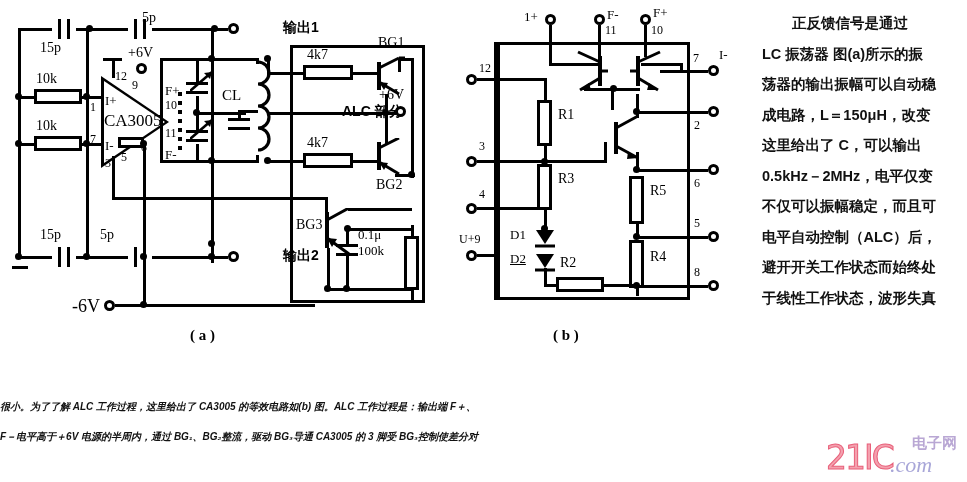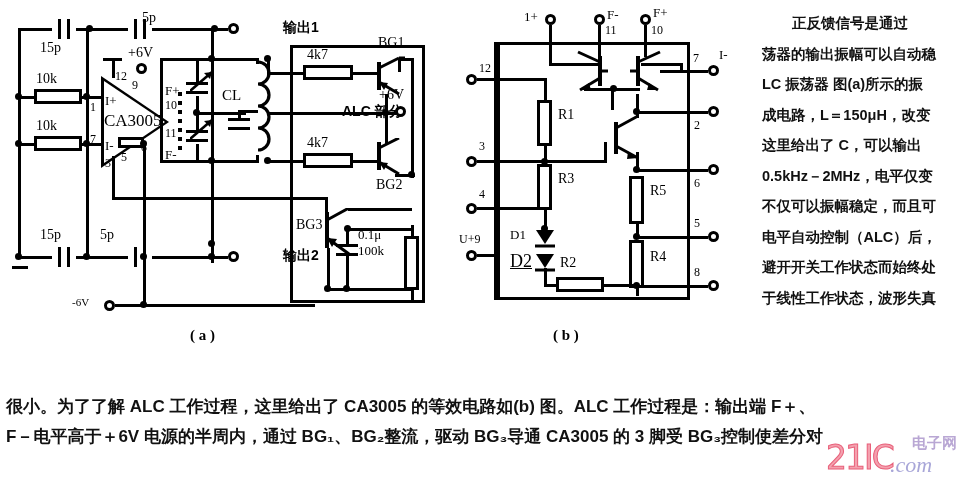--- a/index.html
+++ b/index.html
@@ -34,24 +34,24 @@
   
   .cn{font-family:"Liberation Sans","DejaVu Sans",sans-serif;font-weight:bold;padding-left:40px;}
   .sn{font-family:"Liberation Serif","DejaVu Serif",serif;}
 
   
   .textcol{position:absolute;left:762px;top:8px;width:203px;
            font-family:"Liberation Sans","DejaVu Sans",sans-serif;
            font-size:14.5px;line-height:30.5px;font-weight:bold;
            text-align:justify;color:#111;}
   .textcol .first{text-indent:30px;}
-  .bottomtext{position:absolute;left:6px;top:392px;width:935px;
+  .bottomtext{position:absolute;left:0;top:392px;width:935px;
            font-family:"Liberation Sans","DejaVu Sans",sans-serif;
-           font-size:17px;line-height:30px;font-weight:bold;color:#111;
-           text-align:justify;}
+           font-size:10px;line-height:30px;font-weight:bold;color:#111;
+           text-align:justify;font-style:italic;}
   .bottomtext > div{white-space:nowrap;}
 
   
   .wm{position:absolute;left:826px;top:438px;width:140px;height:42px;}
   .wm .num{position:absolute;left:0;top:0;font-family:"DejaVu Sans",sans-serif;
            font-weight:normal;font-size:33px;color:#f4a0ae;letter-spacing:-2px;
            -webkit-text-stroke:1px #e8607a;}
   .wm .dom{position:absolute;left:64px;top:14px;font-family:"Liberation Serif",serif;
            font-style:italic;font-size:22px;color:#a8a6d8;}
   .wm .cnw{position:absolute;left:86px;top:-4px;font-family:"DejaVu Sans",sans-serif;
@@ -298,21 +298,21 @@
     <div class="dot" style="left:140px;top:253px;"></div>
     <div class="dot" style="left:208px;top:253px;"></div>
     <div class="v" style="left:86px;top:143px;height:115px;"></div>
 
     <div class="h" style="left:12px;top:266px;width:16px;"></div>
 
     <div class="term" style="left:228px;top:251px;"></div>
     <div class="lbl cn" style="left:243px;top:248px;font-size:14px;">输出2</div>
 
     <div class="term" style="left:104px;top:300px;"></div>
-    <div class="lbl sn" style="left:72px;top:297px;font-size:11px;">-6V</div>
+    <div class="lbl sn" style="left:72px;top:297px;font-size:18px;">-6V</div>
     <div class="h" style="left:115px;top:304px;width:200px;"></div>
     <div class="dot" style="left:140px;top:301px;"></div>
     <div class="v" style="left:143px;top:256px;height:48px;"></div>
 
     <div class="cap-fig" style="left:190px;top:327px;">( a )</div>
   </div>
 
   <div>
 
     <div class="box" style="left:494px;top:42px;width:196px;height:258px;"></div>
@@ -434,35 +434,35 @@
         <line x1="2" y1="22" x2="22" y2="22" stroke="#000" stroke-width="3"></line>
       </svg>
     </div>
     <div class="lbl sn" style="left:510px;top:228px;font-size:13px;">D1</div>
     <div class="abs" style="left:533px;top:248px;width:24px;height:30px;">
       <svg width="24" height="30">
         <polygon points="3,6 21,6 12,20" fill="#000"></polygon>
         <line x1="2" y1="22" x2="22" y2="22" stroke="#000" stroke-width="3"></line>
       </svg>
     </div>
-    <div class="lbl sn" style="left:510px;top:252px;font-size:18px;text-decoration:underline;">D2</div>
+    <div class="lbl sn" style="left:510px;top:252px;font-size:13px;text-decoration:underline;">D2</div>
     <div class="v" style="left:544px;top:268px;height:16px;"></div>
 
     <div class="h" style="left:544px;top:284px;width:12px;"></div>
     <div class="resH" style="left:556px;top:277px;width:48px;"></div>
     <div class="lbl sn" style="left:560px;top:256px;font-size:14px;">R2</div>
     <div class="h" style="left:604px;top:284px;width:34px;"></div>
 
     <div class="cap-fig" style="left:553px;top:327px;">( b )</div>
   </div>
 
   <div class="textcol">
     <div class="first">正反馈信号是通过</div>
+    <div>LC 振荡器  图(a)所示的振</div>
     <div>荡器的输出振幅可以自动稳</div>
-    <div>LC 振荡器  图(a)所示的振</div>
     <div>成电路，L＝150μH，改变</div>
     <div>这里给出了 C，可以输出</div>
     <div>0.5kHz－2MHz，电平仅变</div>
     <div>不仅可以振幅稳定，而且可</div>
     <div>电平自动控制（ALC）后，</div>
     <div>避开开关工作状态而始终处</div>
     <div>于线性工作状态，波形失真</div>
   </div>
 
   <div class="bottomtext">

